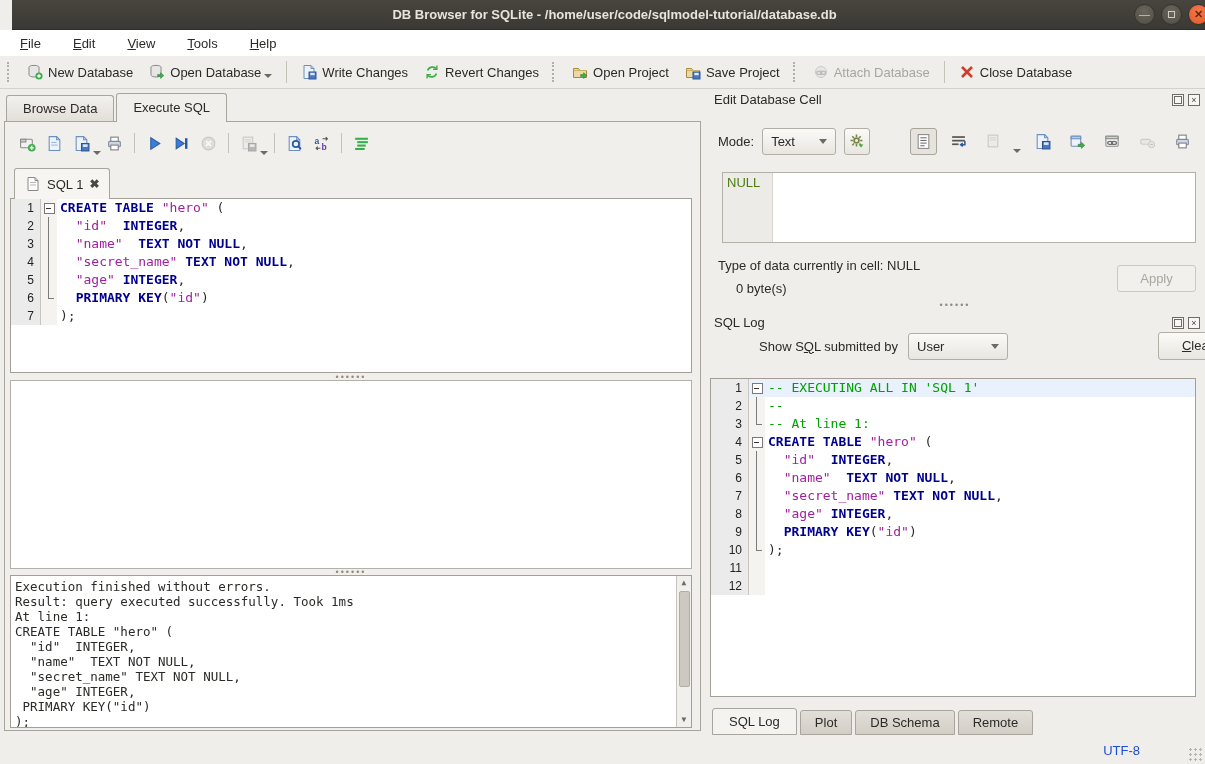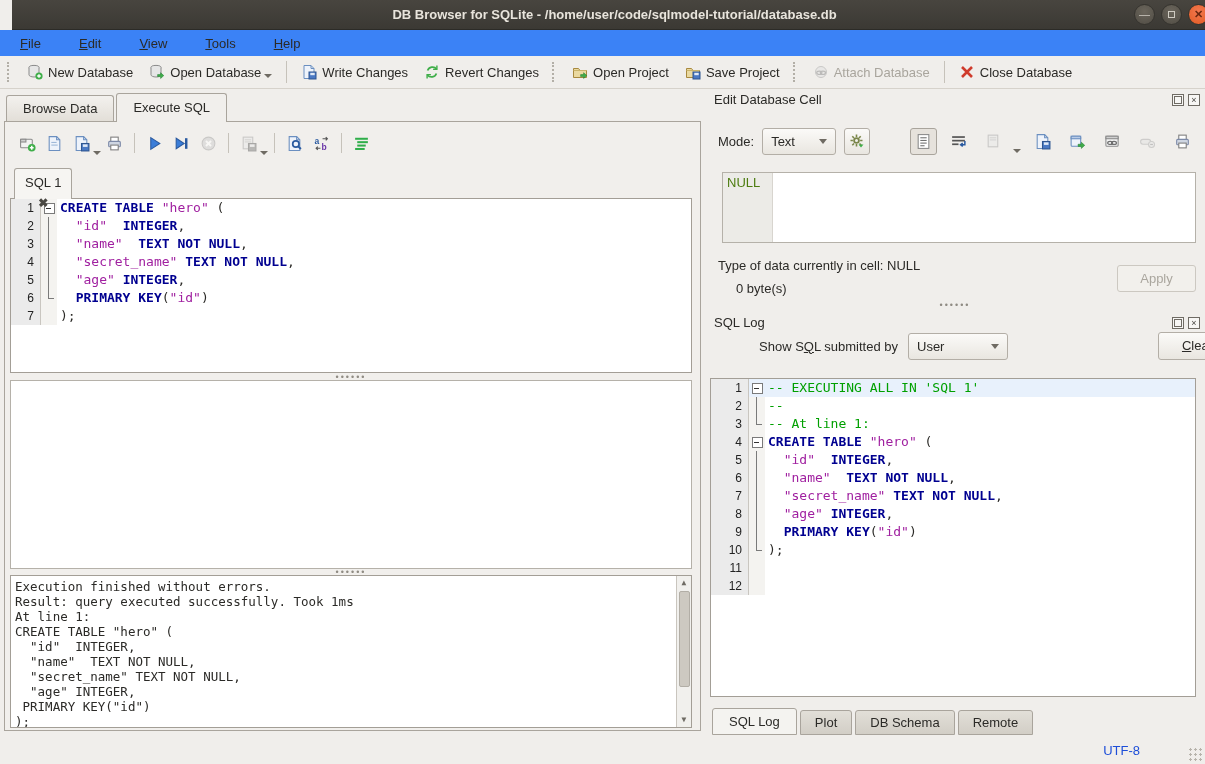--- a/index.html
+++ b/index.html
@@ -9,21 +9,21 @@
 
   
   #titlebar { left:12px; top:0; width:1205px; height:30px; background:linear-gradient(#48453f,#3b3934); border-bottom:1px solid #2c2b27; display:flex; align-items:center; justify-content:center; }
   #titlebar .title { color:#e8e4dc; font-weight:bold; font-size:13px; }
   #win-btns { position:absolute; right:8px; top:4px; display:flex; gap:6px; }
   .win-btn { width:21px; height:21px; border-radius:50%; background:radial-gradient(circle at 50% 35%,#6b665c,#504c44); border:1px solid #35332e; display:flex; align-items:center; justify-content:center; color:#cfcbc2; font-size:11px; line-height:1; cursor:default; }
   .win-btn.close { background:radial-gradient(circle at 50% 35%,#f47950,#e05a22); color:#6b2810; font-weight:bold; }
   .win-btn .sq { width:7px; height:7px; border:1.5px solid #cfcbc2; display:block; }
 
   
-  #menubar { left:0; top:30px; width:1205px; height:26px; background:#3b82f6; display:flex; align-items:center; padding-left:10px; gap:18px; }
+  #menubar { left:0; top:30px; width:1205px; height:26px; background:#ffffff; display:flex; align-items:center; padding-left:10px; gap:12px; }
   .menu-item { padding:3px 10px; cursor:default; }
   .menu-item u { text-decoration:underline; }
 
   
   #toolbar { left:0; top:56px; width:1205px; height:33px; background:#f0eeeb; border-bottom:1px solid #d6d2cb; display:flex; align-items:center; padding-left:2px; }
   .tb-handle { width:7px; height:20px; border-left:2px dotted #b3afa7; margin:0 5px; }
   .tb-sep { width:1px; height:22px; background:#c6c2ba; margin:0 6px; }
   .tb-btn { display:flex; align-items:center; gap:5px; padding:4px 8px; border-radius:3px; white-space:nowrap; }
   .tb-btn.disabled { color:#a9a59d; }
   .tb-btn.disabled svg { opacity:.45; filter:grayscale(1); }
@@ -35,21 +35,21 @@
   .main-tab { padding:5px 16px 5px; background:linear-gradient(#f3f1ee,#e2deD7); border:1px solid #a9a49c; border-bottom:none; border-radius:3px 3px 0 0; margin-right:2px; position:relative; z-index:1; }
   .main-tab.active { background:#f1efec; z-index:3; padding-top:6px; margin-top:-2px; }
   #left-frame { left:4px; top:121px; width:697px; height:610px; border:1px solid #a9a49c; background:#f1efec; z-index:2; }
 
   #ed-toolbar { left:14px; top:129px; height:28px; display:flex; align-items:center; z-index:4; }
   .ed-ic { padding:3px 5px; display:flex; }
   .ed-ic svg { width:17px; height:17px; }
   .ed-ic.disabled svg { opacity:.45; filter:grayscale(1); }
   .ed-sep { width:1px; height:20px; background:#c6c2ba; margin:0 6px; }
 
-  #sql-subtab { left:14px; top:168px; height:31px; display:flex; align-items:center; gap:6px; padding:0 10px; background:#f6f5f2; border:1px solid #a9a49c; border-bottom:none; border-radius:3px 3px 0 0; z-index:4;flex-direction:column; }
+  #sql-subtab { left:14px; top:168px; height:31px; display:flex; align-items:center; gap:6px; padding:0 10px; background:#f6f5f2; border:1px solid #a9a49c; border-bottom:none; border-radius:3px 3px 0 0; z-index:4; }
   #sql-subtab .x { color:#4a4843; font-weight:bold; font-size:12px; }
 
   .code-box { background:#fff; border:1px solid #a39e96; font-family:"DejaVu Sans Mono", monospace; font-size:13px; overflow:hidden; }
   #editor { left:10px; top:198px; width:682px; height:175px; z-index:3; }
   .code-line { display:flex; height:18px; line-height:18px; white-space:pre; }
   .gutter { width:30px; background:#ebebeb; border-right:1px solid #c9c6c0; color:#222; font-family:"Liberation Sans",sans-serif; font-size:12px; text-align:right; padding-right:6px; flex:none; }
   .foldcol { width:16px; flex:none; position:relative; background:#f4f3f0; }
   .foldcol.fs::before { content:""; position:absolute; left:3px; top:4px; width:9px; height:9px; border:1px solid #7a7a7a; background:#fff; }
   .foldcol.fs::after { content:""; position:absolute; left:5px; top:9px; width:5px; height:1px; background:#333; }
   .foldcol.fl::before { content:""; position:absolute; left:7px; top:0; bottom:0; width:1px; background:#7a7a7a; }

